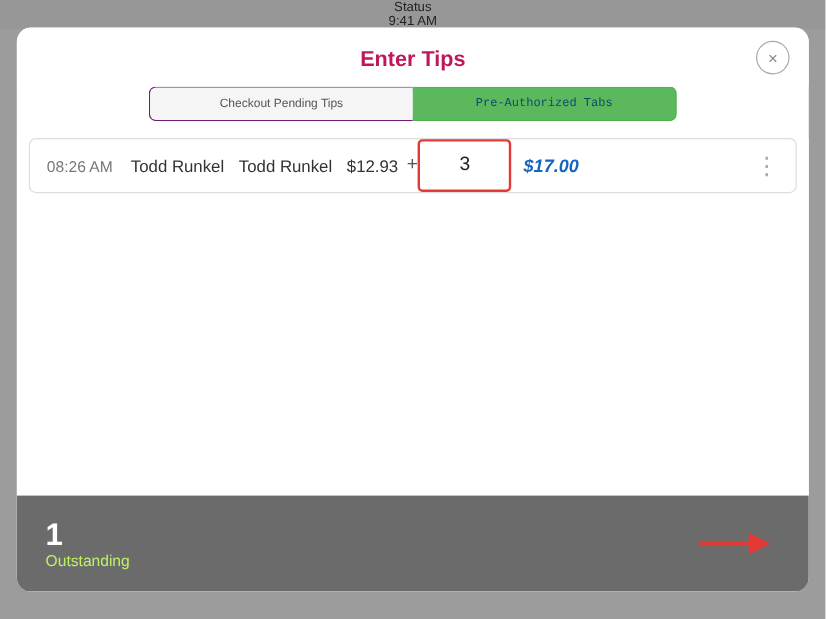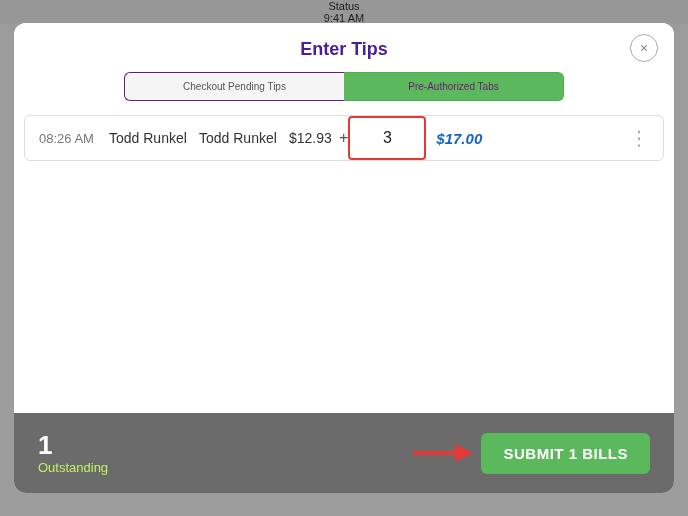--- a/index.html
+++ b/index.html
@@ -52,21 +52,21 @@
     .modal-header {
       padding: 16px 20px 12px;
       text-align: center;
       position: relative;
       background: #fff;
     }
 
     .modal-title {
       font-size: 18px;
       font-weight: 600;
-      color: #4c1d95;
+      color: #be185d;
     }
 
     .close-btn {
       position: absolute;
       right: 16px;
       top: 50%;
       transform: translateY(-50%);
       width: 28px;
       height: 28px;
       border: 1.5px solid #aaa;
@@ -105,22 +105,23 @@
       border-right: none;
     }
 
     .tab-btn:last-child {
       border-radius: 0 6px 6px 0;
       border-left: none;
     }
 
     .tab-btn.active {
       background: #5cb85c;
-      color: #701a75;
+      color: #0c4a6e;
       border-color: #4cae4c;
+      font-family: Liberation Mono, monospace;
     }
 
     
     .modal-content {
       flex: 1;
       background: #fff;
       padding: 0 10px;
     }
 
     
@@ -287,18 +288,17 @@
         <div class="outstanding-count">1</div>
         <div class="outstanding-label">Outstanding</div>
       </div>
 
       <div class="submit-group">
 
         <svg class="arrow-icon" viewBox="0 0 60 30" fill="none" xmlns="http://www.w3.org/2000/svg">
           <line x1="0" y1="15" x2="48" y2="15" stroke="#e53935" stroke-width="4"></line>
           <polygon points="42,6 60,15 42,24" fill="#e53935"></polygon>
         </svg>
-        <button class="submit-btn">SUBMIT 1 BILLS</button>
       </div>
     </div>
 
   </div>
 </div>
 
 </body></html>

